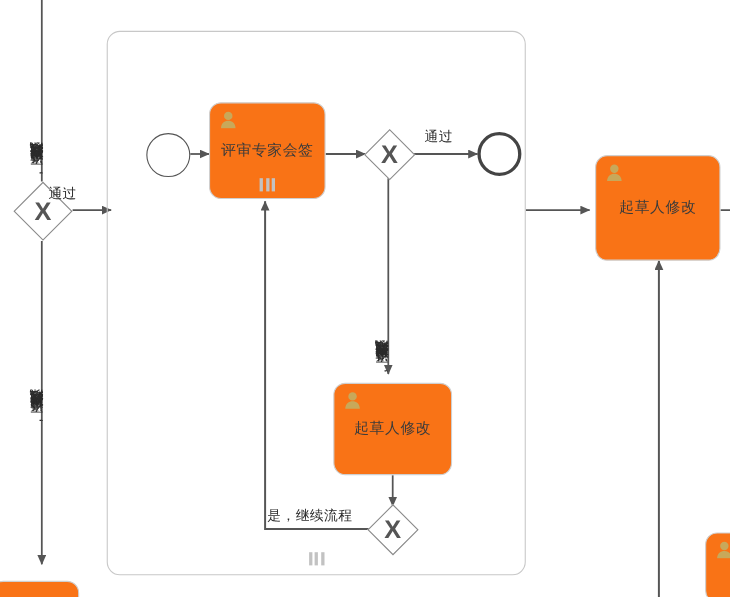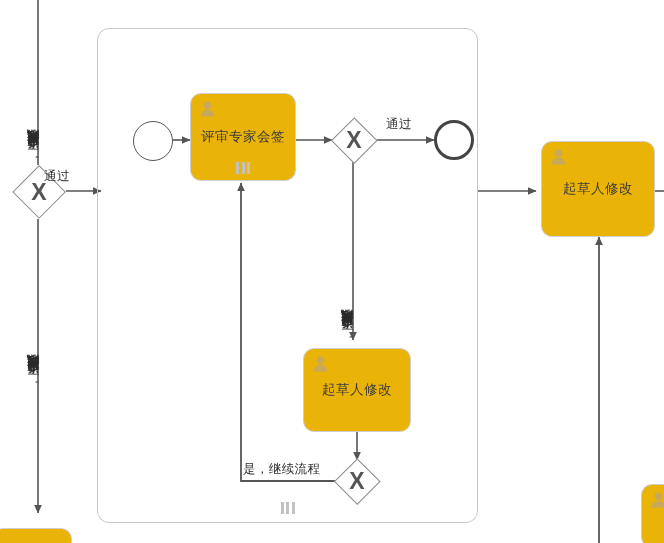--- a/index.html
+++ b/index.html
@@ -43,21 +43,21 @@
     display: block;
     width: 3px;
     background: #c2c2c2;
   }
   
   .task {
     position: absolute;
     box-sizing: border-box;
     border: 1.3px solid #cfcfcf;
     border-radius: 11px;
-    background: #eab308;
+    background: #f97316;
     display: flex;
     align-items: center;
     justify-content: center;
   }
   .task-label {
     font-size: 13.5px;
     color: #3b3b3b;
     letter-spacing: .5px;
     text-align: center;
     line-height: 1.25;

